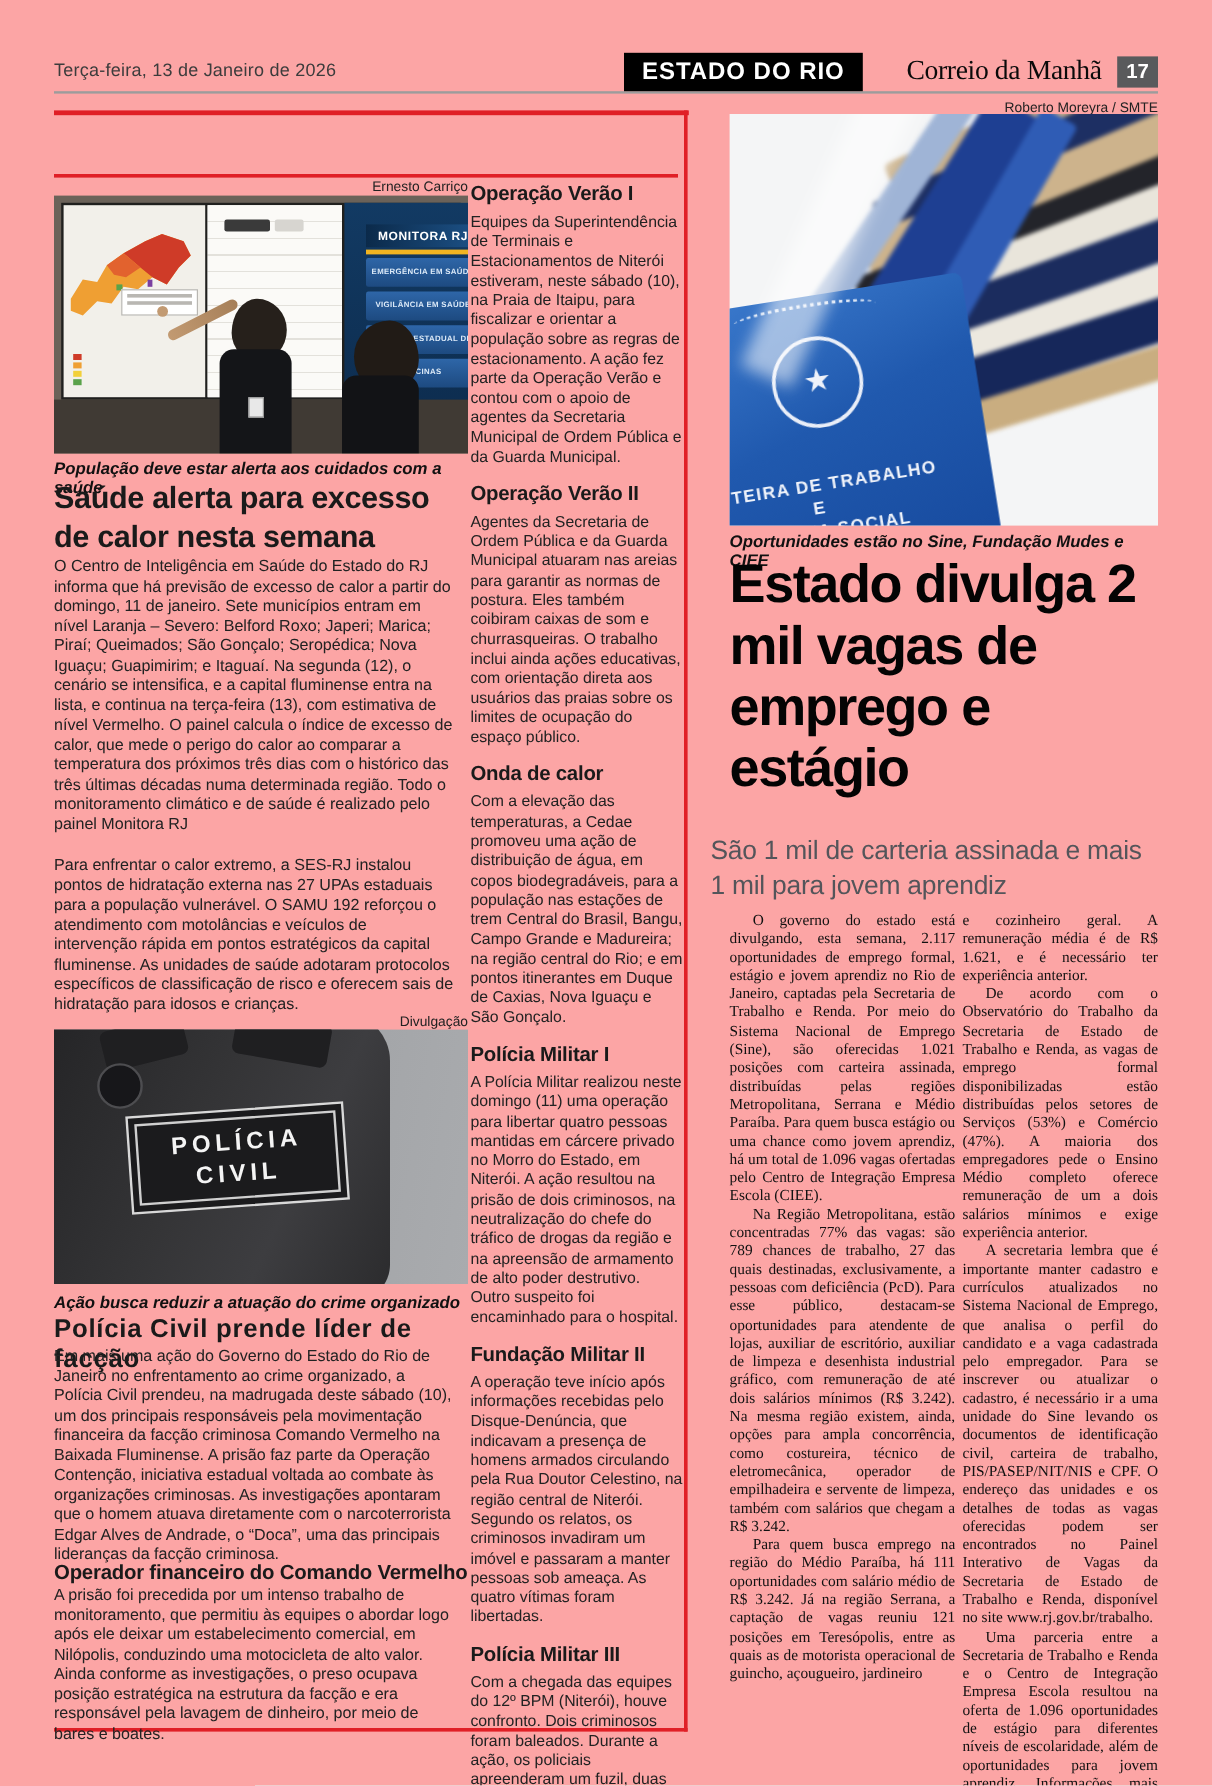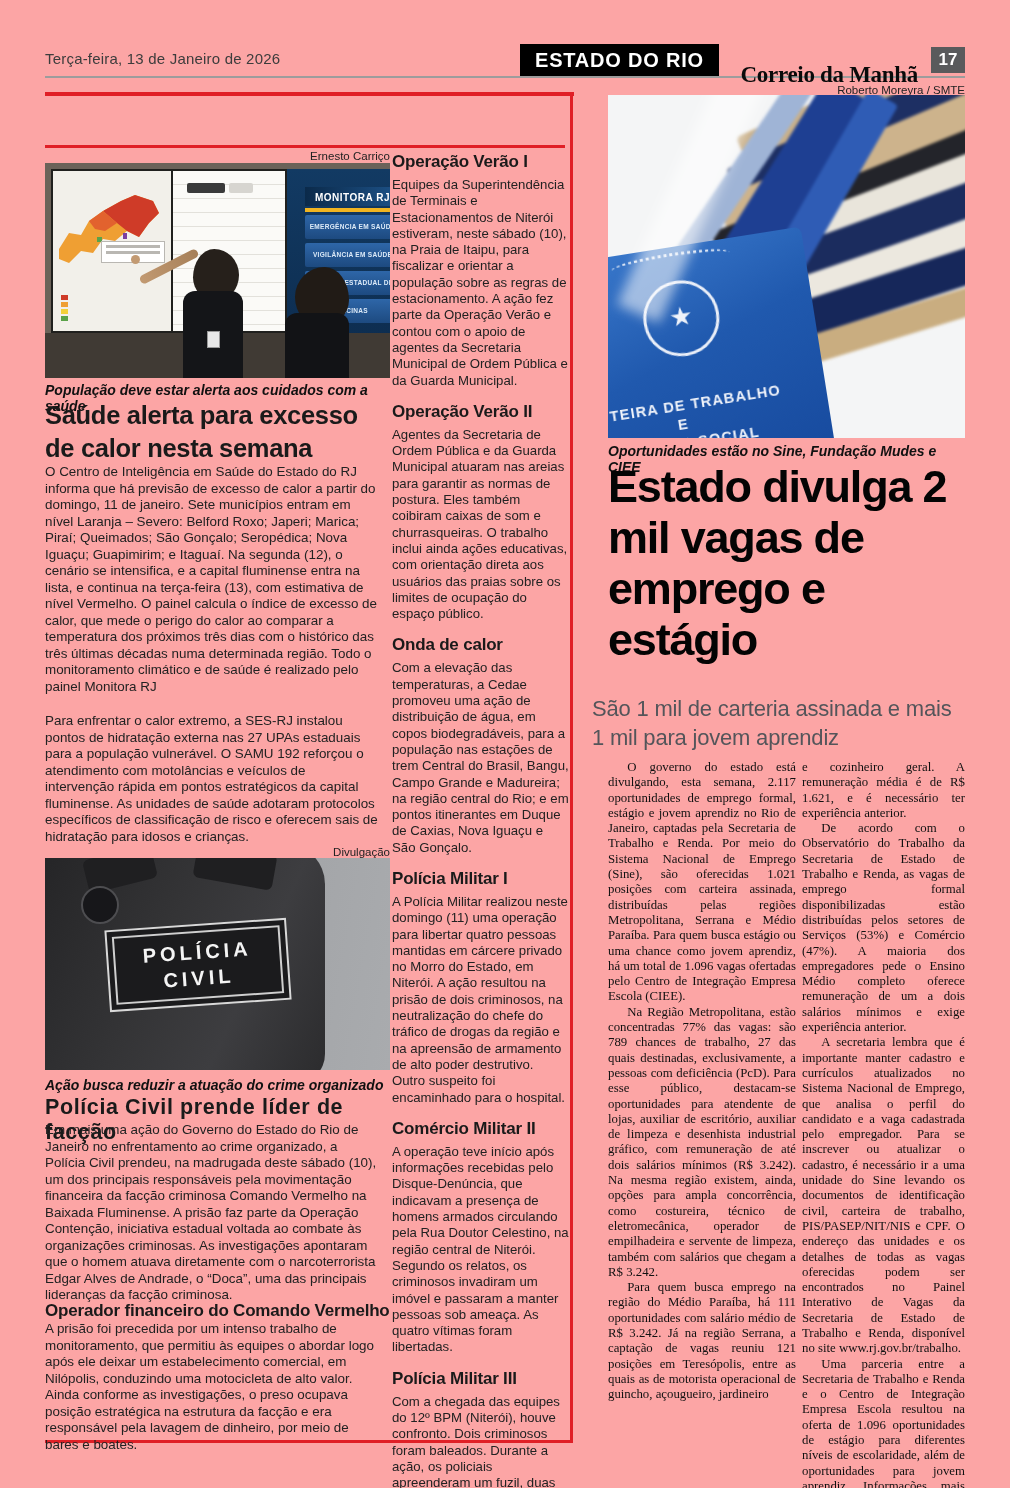--- a/index.html
+++ b/index.html
@@ -5,21 +5,21 @@
   html,body{margin:0;padding:0;background:#e9e9e9;}
   .sheet{position:relative;width:1010px;height:1488px;background:#fca5a5;overflow:hidden;
          font-family:"Liberation Sans",sans-serif;color:#1a1a1a;}
   .abs{position:absolute;}
 
   
   .date{left:45px;top:50px;font-size:15px;color:#3c3c3c;letter-spacing:.2px;}
   .h-rule{left:45px;top:76px;width:920px;height:2px;background:#9c9c9c;}
   .badge{left:520px;top:44px;height:32px;line-height:32px;background:#000;color:#fff;
          font-weight:bold;font-size:20px;letter-spacing:.8px;padding:0 15px;}
-  .masthead{right:92px;top:62px;font-family:"Liberation Serif",serif;font-weight:bold;
+  .masthead{right:92px;top:46px;font-family:"Liberation Serif",serif;font-weight:normal;
             font-size:23px;letter-spacing:-.3px;color:#0a0a0a;}
   .pagenum{right:45px;top:47px;width:34px;height:26px;line-height:26px;text-align:center;
            background:#595a5c;color:#fff;font-weight:bold;font-size:17px;}
 
   
   .red{background:#e01f26;}
   .red-top{left:45px;top:92px;width:529px;height:4px;}
   .red-under{left:45px;top:145px;width:520px;height:3px;}
   .red-vert{left:570px;top:92px;width:3px;height:1351px;}
   .red-bottom{left:45px;top:1440px;width:528px;height:3px;}
@@ -225,21 +225,21 @@
     </section>
     <section class="brief">
       <h3>Onda de calor</h3>
       <p>Com a elevação das temperaturas, a Cedae promoveu uma ação de distribuição de água, em copos biodegradáveis, para a população nas estações de trem Central do Brasil, Bangu, Campo Grande e Madureira; na região central do Rio; e em pontos itinerantes em Duque de Caxias, Nova Iguaçu e São Gonçalo.</p>
     </section>
     <section class="brief">
       <h3>Polícia Militar I</h3>
       <p>A Polícia Militar realizou neste domingo (11) uma operação para libertar quatro pessoas mantidas em cárcere privado no Morro do Estado, em Niterói. A ação resultou na prisão de dois criminosos, na neutralização do chefe do tráfico de drogas da região e na apreensão de armamento de alto poder destrutivo. Outro suspeito foi encaminhado para o hospital.</p>
     </section>
     <section class="brief">
-      <h3>Comércio Militar II</h3>
+      <h3>Fundação Militar II</h3>
       <p>A operação teve início após informações recebidas pelo Disque-Denúncia, que indicavam a presença de homens armados circulando pela Rua Doutor Celestino, na região central de Niterói. Segundo os relatos, os criminosos invadiram um imóvel e passaram a manter pessoas sob ameaça. As quatro vítimas foram libertadas.</p>
     </section>
     <section class="brief">
       <h3>Polícia Militar III</h3>
       <p>Com a chegada das equipes do 12º BPM (Niterói), houve confronto. Dois criminosos foram baleados. Durante a ação, os policiais apreenderam um fuzil, duas pistolas, seis carregadores de fuzil, uma granada, material entorpecente, sete rádios transmissores, além de um coturno e um colete balístico.</p>
     </section>
   </div>
 
   <div class="abs credit credit3">Roberto Moreyra / SMTE</div>
 

